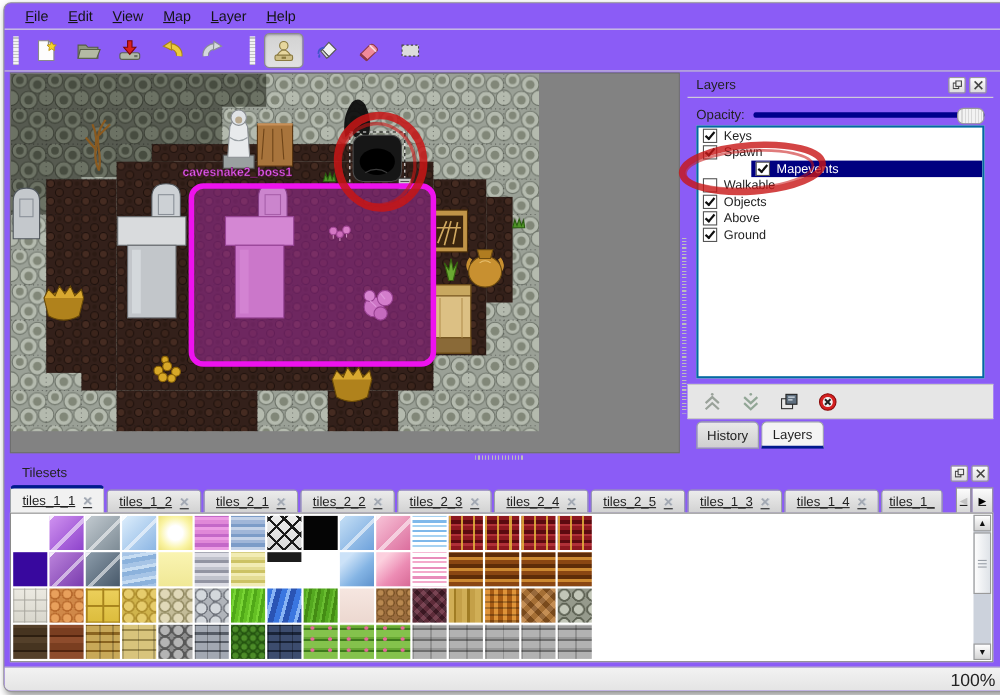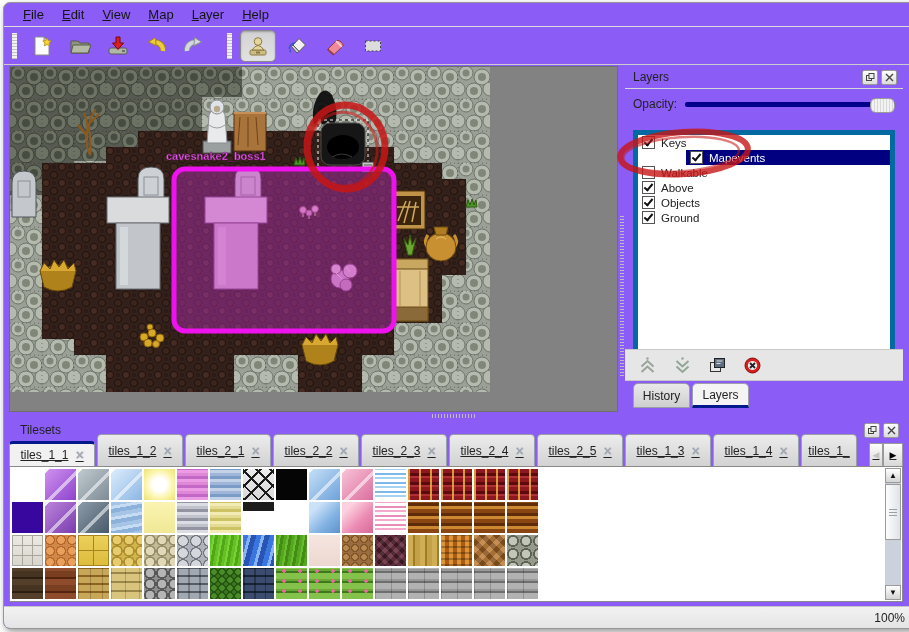--- a/index.html
+++ b/index.html
@@ -32,22 +32,22 @@
     border-bottom:1px solid #d6d6d6;box-sizing:border-box;}
   .panel-header .ttl{margin-left:8px;}
   .hdr-icons{margin-left:auto;display:flex;gap:3px;margin-right:6px;}
   .mini-btn{width:14px;height:13px;border:1px solid #9a9a9a;border-radius:2px;
     background:linear-gradient(#fdfdfd,#dcdcdc);display:flex;align-items:center;justify-content:center;}
   .opacity-row{position:absolute;left:8px;top:30px;width:262px;height:16px;display:flex;align-items:center;}
   .slider{position:relative;flex:1;margin-left:8px;height:14px;}
   .slider .track{position:absolute;left:0;right:0;top:5px;height:5px;background:#00008c;border-radius:2px;}
   .slider .handle{position:absolute;right:0;top:1px;width:23px;height:13px;border:1px solid #9a9a9a;border-radius:6px;
     background:repeating-linear-gradient(90deg,#d8d8d8 0 1px,#f2f2f2 1px 3px),linear-gradient(#f8f8f8,#dcdcdc);}
-  .layer-list{position:absolute;left:8px;top:64px;width:262px;height:230px;background:#ffffff;
-    border:5px solid #0369a1;box-sizing:border-box;overflow:hidden;}
+  .layer-list{position:absolute;left:8px;top:48px;width:262px;height:230px;background:#ffffff;
+    border:2px solid #0369a1;box-sizing:border-box;overflow:hidden;}
   .layer-row{display:flex;align-items:center;height:15px;font-size:11.5px;}
   .layer-row.sel{background:#000080;color:#ffffff;margin-left:48px;}
   .cb{position:relative;width:11px;height:11px;background:#ffffff;border:1px solid #555;margin:0 6px 0 4px;flex:0 0 auto;}
   .cb.checked::after{content:"";position:absolute;left:1px;top:2px;width:7px;height:3px;
     border-left:2px solid #101010;border-bottom:2px solid #101010;transform:rotate(-50deg);}
   .red-ellipse{position:absolute;left:-14px;top:58px;width:146px;height:58px;pointer-events:none;}
   .layer-actions{position:absolute;left:0;top:283px;width:100%;height:32px;background:#e6e6e6;
     border-top:1px solid #c8c8c8;border-bottom:1px solid #c8c8c8;display:flex;align-items:center;box-sizing:border-box;}
   .act-btn{width:26px;height:24px;margin-left:9px;display:flex;align-items:center;justify-content:center;}
   .panel-tabs{position:absolute;left:8px;top:317px;display:flex;}
@@ -56,21 +56,21 @@
   .ptab.active{background:#f4f4f4;border-bottom:3px solid #001a8c;}
   
   .hsplit{position:absolute;left:0;top:409px;width:100%;height:7px;}
   .hsplit .h{position:absolute;left:428px;top:2px;width:44px;height:4px;
     background:repeating-linear-gradient(90deg,#bdbdbd 0 1px,transparent 1px 3px);}
   
   .tilesets-panel{position:absolute;left:5px;top:416px;width:894px;height:186px;font-size:12px;color:#222;}
   .ts-header{position:absolute;left:0;top:0;width:100%;height:22px;display:flex;align-items:center;box-sizing:border-box;}
   .ts-header .ttl{margin-left:11px;}
   .ts-tabs{position:absolute;left:0;top:22px;width:100%;height:26px;display:flex;align-items:flex-end;box-sizing:border-box;text-decoration:underline;}
-  .ttab{width:86px;height:33px;margin-right:2px;display:flex;align-items:center;justify-content:center;gap:7px;
+  .ttab{width:86px;height:22px;margin-right:2px;display:flex;align-items:center;justify-content:center;gap:7px;
     border:1px solid #9aa0a6;border-radius:4px 4px 0 0;background:linear-gradient(#ececec,#d2d2d2);
     font-size:12px;box-sizing:border-box;flex:0 0 auto;overflow:hidden;white-space:nowrap;}
   .ttab.active{height:26px;background:#f1f1f1;border-top:3px solid #001a8c;border-bottom:1px solid #f1f1f1;}
   .ttab .x{font-size:14px;font-weight:bold;color:#a2a8b2;text-shadow:1px 0 #cdd2d8;line-height:10px;}
   .tabscroll{margin-left:auto;display:flex;}
   .scr-btn{width:14px;height:24px;border:1px solid #9a9a9a;background:linear-gradient(#fdfdfd,#d8d8d8);
     display:flex;align-items:center;justify-content:center;font-size:9px;box-sizing:border-box;}
   .scr-btn.dis{color:#c2c2c2;}
   .scr-btn.en{color:#000;width:20px;}
   .ts-content{position:absolute;left:0;top:47px;width:100%;height:136px;background:#ffffff;
@@ -80,21 +80,21 @@
   .tile{width:31px;height:31px;margin-right:2px;flex:0 0 auto;}
   .vscroll{position:absolute;right:1px;top:1px;width:16px;height:132px;background:#ccd2dc;}
   .vs-btn{position:absolute;left:0;width:16px;height:15px;border:1px solid #9a9a9a;box-sizing:border-box;
     background:linear-gradient(#ffffff,#d4d4d4);display:flex;align-items:center;justify-content:center;font-size:8px;color:#111;}
   .vs-thumb{position:absolute;left:0;top:16px;width:16px;height:56px;border:1px solid #9a9a9a;box-sizing:border-box;
     background:linear-gradient(90deg,#fdfdfd,#dfe3e8);display:flex;align-items:center;justify-content:center;flex-direction:column;gap:2px;}
   .vs-thumb i{display:block;width:8px;height:1px;background:#9aa0a8;}
   
   .statusbar{position:absolute;left:0;top:603px;width:100%;height:22px;background:linear-gradient(#f2f2f2,#e4e4e4);
     border-top:1px solid #c6c6c6;box-sizing:border-box;}
-  .zoom-lv{position:absolute;right:46px;top:4px;font-size:12px;color:#222;}
+  .zoom-lv{position:absolute;right:46px;top:4px;font-size:16px;color:#222;}
   .resize-grip{position:absolute;right:3px;bottom:3px;width:17px;height:15px;
     background:repeating-linear-gradient(315deg,transparent 0 2px,#b8b8b8 2px 3.5px,#f6f6f6 3.5px 5px);}
 </style>
 </head>
 <body>
 
 <div class="window">
 
   <div class="menubar" id="menubar">
       <span class="menu-item"><u>F</u>ile</span>
@@ -374,35 +374,39 @@
       <span class="slider">
         <span class="track"></span>
         <span class="handle"></span>
       </span>
     </div>
     <div class="layer-list" id="layer-list">
         <div class="layer-row">
           <span class="cb checked"></span>
           <span>Keys</span>
         </div>
+        <div class="layer-row">
+          <span class="cb checked"></span>
+          <span>Spawn</span>
+        </div>
         <div class="layer-row sel">
           <span class="cb checked"></span>
           <span>Mapevents</span>
         </div>
         <div class="layer-row">
           <span class="cb"></span>
           <span>Walkable</span>
         </div>
         <div class="layer-row">
           <span class="cb checked"></span>
-          <span>Above</span>
+          <span>Objects</span>
         </div>
         <div class="layer-row">
           <span class="cb checked"></span>
-          <span>Objects</span>
+          <span>Above</span>
         </div>
         <div class="layer-row">
           <span class="cb checked"></span>
           <span>Ground</span>
         </div>
       </div>
     <svg class="red-ellipse" width="146" height="58">
       <g fill="none" stroke="#c81616" opacity="0.8" transform="rotate(-4 73 29)">
         <ellipse cx="73" cy="29" rx="64" ry="21" stroke-width="6"></ellipse>
         <ellipse cx="70" cy="30" rx="58" ry="17" stroke-width="2.5" opacity="0.7"></ellipse>

